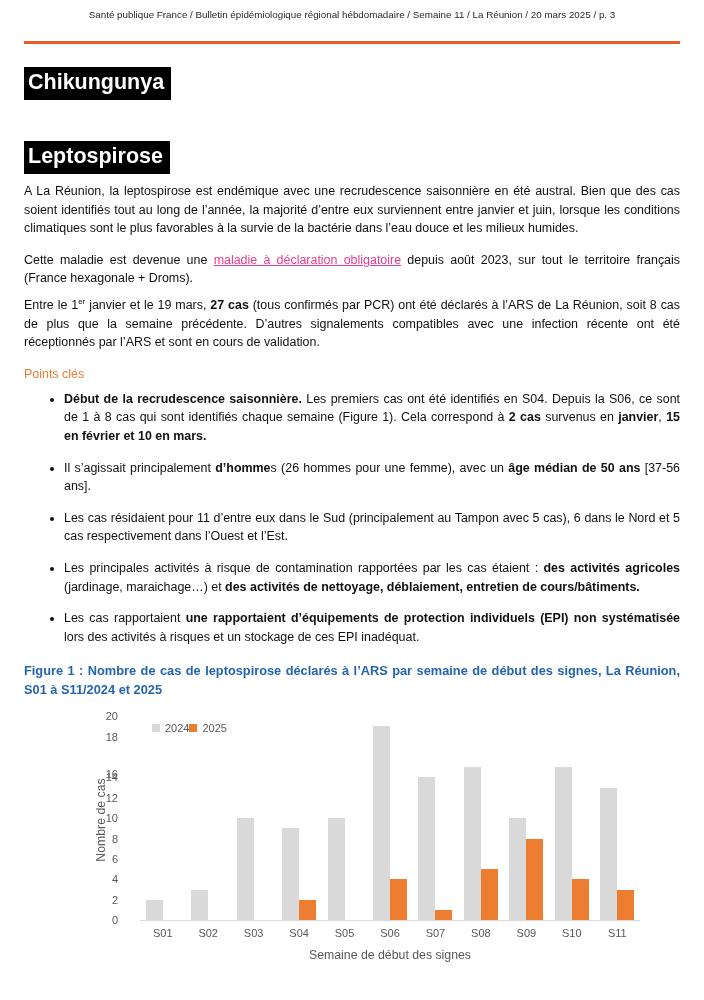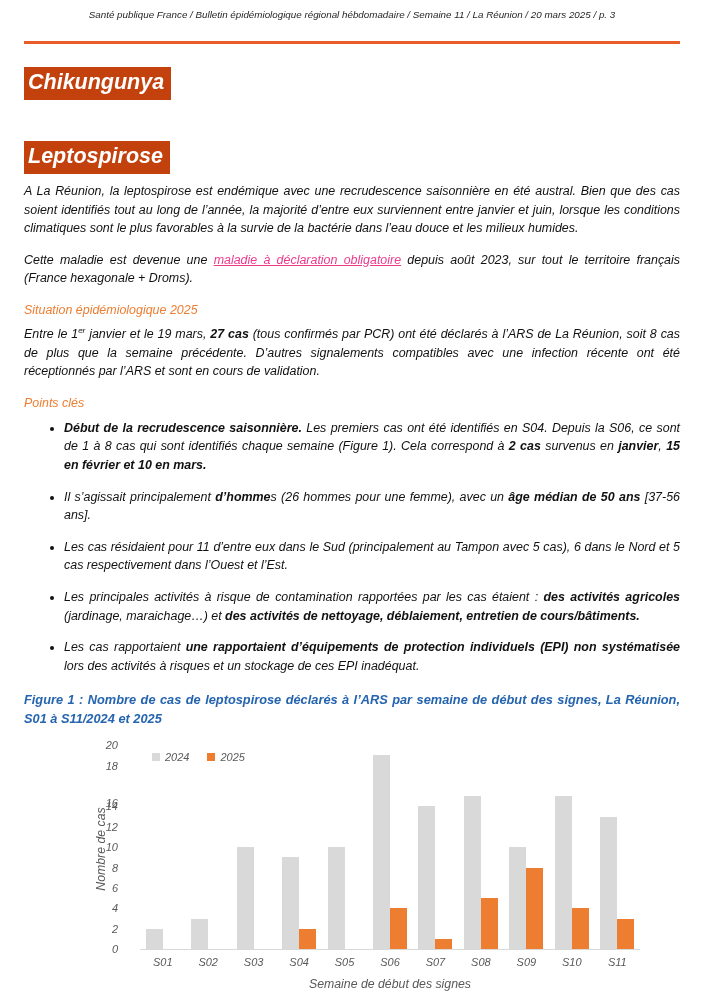--- a/index.html
+++ b/index.html
@@ -1,40 +1,40 @@
 <!DOCTYPE html>
 <html><head>
 <meta charset="utf-8">
 <style>
   html,body{margin:0;padding:0;background:#fff;}
   .page{width:704px;height:1000px;background:#fff;position:relative;overflow:hidden;
-        font-family:"Liberation Sans", sans-serif;color:#1a1a1a;font-style:italic;}
+        font-family:"Liberation Sans", sans-serif;color:#1a1a1a;}
   .header{ text-align:center;font-size:9.8px;color:#262626;padding-top:9px;}
   .rule{margin:21px 24px 0;border-top:3px solid #E85C29;}
   .hwrap{margin:23px 24px 0;}
-  .h-orange{display:inline-block;background:#c2410c;color:#fff;font-weight:bold;
+  .h-orange{display:inline-block;background:#000000;color:#fff;font-weight:bold;
             font-size:21.5px;padding:3px 7px 5px 4px;letter-spacing:0px;}
   .body-text{margin:8px 24px 0;font-size:12.45px;line-height:18.6px;text-align:justify;color:#111;}
   .mt13{margin-top:13px;}
   .sub{margin:15px 24px 0;font-size:12.45px;color:#ED7D31;}
   .link{color:#EC3A8D;text-decoration:underline;cursor:pointer;}
   sup{font-size:8px;line-height:0;}
   ul.points{margin:9px 24px 0;padding-left:40px;}
   ul.points li{font-size:12.45px;line-height:18.6px;text-align:justify;margin-bottom:13px;color:#111;}
   .caption{margin:15px 24px 0;font-size:12.8px;font-weight:bold;color:#2564AF;
            line-height:19px;text-align:justify;}
   #chart{position:relative;height:258px;margin-top:11px;}
   .ytick{position:absolute;left:70px;width:48px;text-align:right;font-size:11px;color:#595959;line-height:14px;}
   #ylabel{position:absolute;left:101px;top:110px;transform:translate(-50%,-50%) rotate(-90deg);
           font-size:12.3px;color:#595959;white-space:nowrap;}
   #plot{position:absolute;left:140px;top:6px;width:500px;height:204px;
         border-bottom:1px solid #D9D9D9;display:flex;align-items:flex-end;}
   .group{flex:1;display:flex;align-items:flex-end;justify-content:center;height:100%;}
   .bar{width:17px;}
-  #legend{position:absolute;left:152px;top:12px;display:flex;gap:18px;font-size:11px;
+  #legend{position:absolute;left:152px;top:12px;display:flex;font-size:11px;
           color:#595959;align-items:center;}
   .leg{display:flex;align-items:center;}
   .sw{width:8px;height:8px;display:inline-block;margin-right:5px;}
   #xlabels{position:absolute;left:140px;top:217px;width:500px;display:flex;font-size:11px;color:#595959;align-items:flex-end;}
   .xlab{flex:1;text-align:center;}
   #xtitle{position:absolute;left:140px;top:238px;width:500px;text-align:center;
           font-size:12.3px;color:#595959;}
 </style>
 </head>
 <body>
@@ -49,21 +49,20 @@
   </div>
 
   <div class="hwrap" style="margin-top:41px;">
     <span class="h-orange">Leptospirose</span>
   </div>
 
   <div class="body-text">A La Réunion, la leptospirose est endémique avec une recrudescence saisonnière en été austral. Bien que des cas soient identifiés tout au long de l’année, la majorité d’entre eux surviennent entre janvier et juin, lorsque les conditions climatiques sont le plus favorables à la survie de la bactérie dans l’eau douce et les milieux humides.</div>
 
   <div class="body-text mt13"><span>Cette maladie est devenue une </span><span class="link">maladie à déclaration obligatoire</span><span> depuis août 2023, sur tout le territoire français (France hexagonale + Droms).</span></div>
 
-  <div class="sub">Situation épidémiologique 2025</div>
 
   <div class="body-text"><span>Entre le 1</span><sup>er</sup><span> janvier et le 19 mars, </span><span style="font-weight: bold;">27 cas</span><span> (tous confirmés par PCR) ont été déclarés à l’ARS de La Réunion, soit 8 cas de plus que la semaine précédente. D’autres signalements compatibles avec une infection récente ont été réceptionnés par l’ARS et sont en cours de validation.</span></div>
 
   <div class="sub">Points clés</div>
 
   <ul class="points">
     <li><span style="font-weight: bold;">Début de la recrudescence saisonnière.</span><span> Les premiers cas ont été identifiés en S04. Depuis la S06, ce sont de 1 à 8 cas qui sont identifiés chaque semaine (Figure 1). Cela correspond à </span><span style="font-weight: bold;">2 cas</span><span> survenus en </span><span style="font-weight: bold;">janvier</span><span>, </span><span style="font-weight: bold;">15 en février et 10 en mars.</span></li>
     <li><span>Il s’agissait principalement </span><span style="font-weight: bold;">d’homme</span><span>s (26 hommes pour une femme), avec un </span><span style="font-weight: bold;">âge médian de 50 ans</span><span> [37-56 ans].</span></li>
     <li><span>Les cas résidaient pour 11 d’entre eux dans le Sud (principalement au Tampon avec 5 cas), 6 dans le Nord et 5 cas respectivement dans l’Ouest et l’Est.</span></li>
     <li><span>Les principales activités à risque de contamination rapportées par les cas étaient : </span><span style="font-weight: bold;">des activités agricoles</span><span> (jardinage, maraichage…) et </span><span style="font-weight: bold; margin-top: 42px;">des activités de nettoyage, déblaiement, entretien de cours/bâtiments.</span></li>

